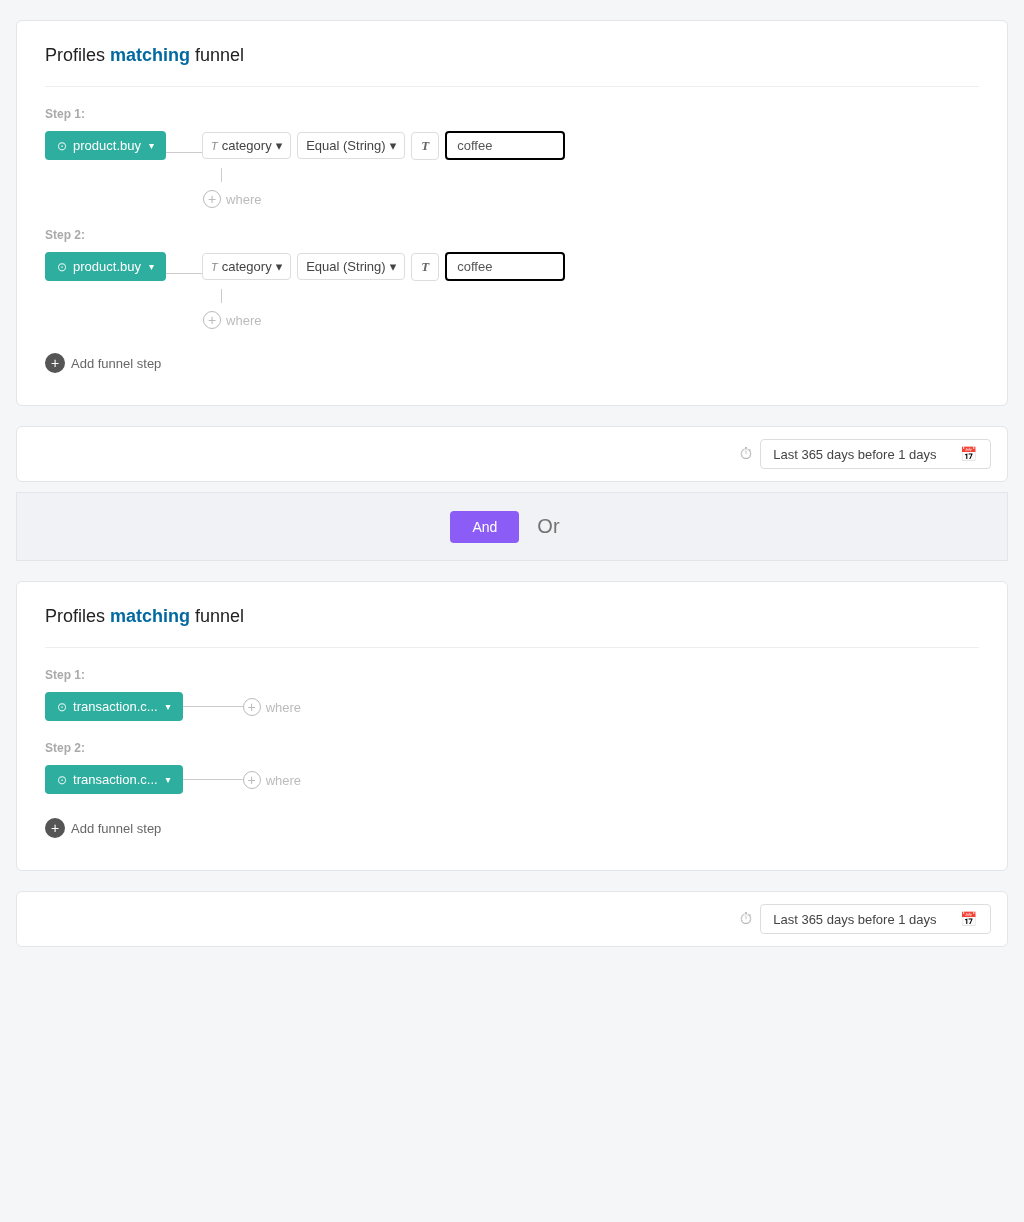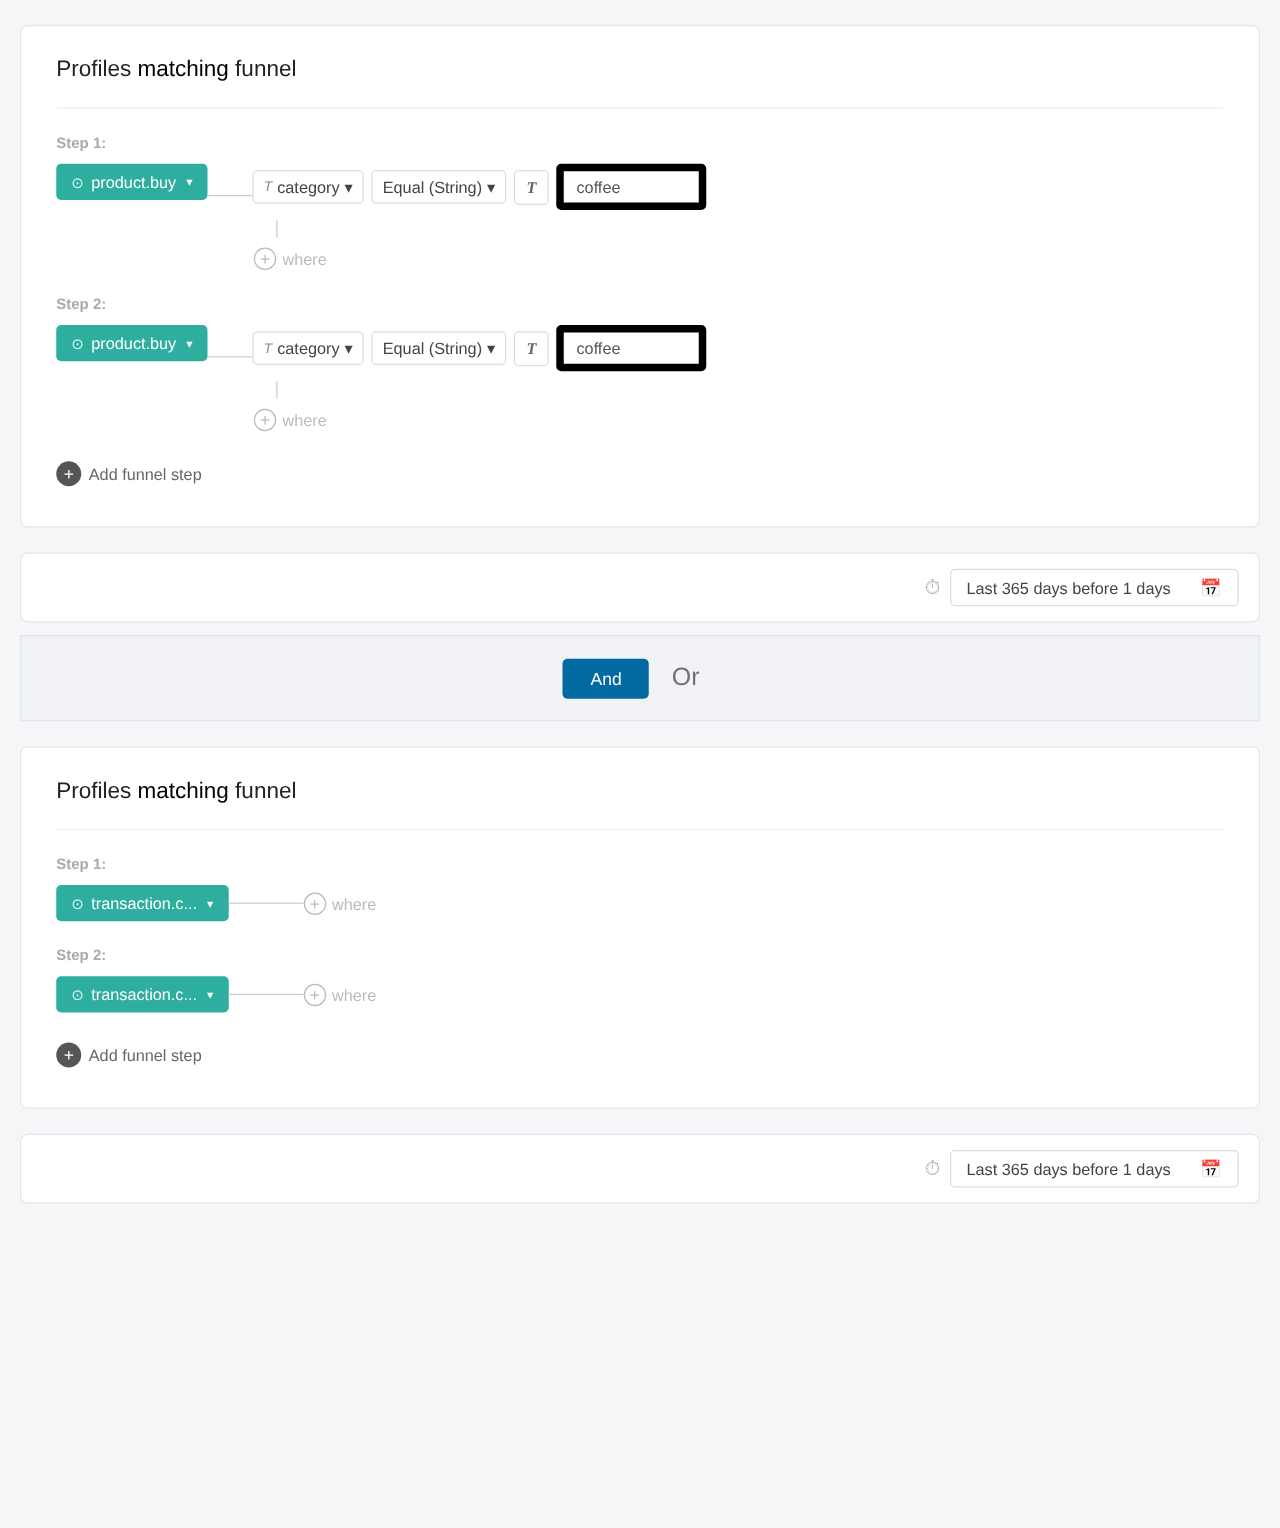--- a/index.html
+++ b/index.html
@@ -26,22 +26,22 @@
     }
 
     .section-title {
       font-size: 18px;
       font-weight: 500;
       color: #222;
       margin-bottom: 20px;
     }
 
     .section-title .matching {
-      color: #000000;
-      font-weight: 400;
+      color: #0369a1;
+      font-weight: 700;
     }
 
     
     .step-label {
       font-size: 12px;
       color: #aaa;
       margin-bottom: 10px;
       font-weight: bold;
     }
 
@@ -85,21 +85,21 @@
       font-size: 13px;
       background: #fff;
       cursor: pointer;
       display: flex;
       align-items: center;
       gap: 4px;
       color: #444;
     }
 
     .filter-input {
-      border: 6px solid #000000;
+      border: 2px solid #000000;
       border-radius: 4px;
       padding: 5px 10px;
       font-size: 13px;
       width: 120px;
       color: #555;
       outline: none;
     }
 
     .type-icon {
       width: 28px;
@@ -212,21 +212,21 @@
       border: 1px solid #e2e6ea;
       margin: 0 16px;
       padding: 14px 0;
       display: flex;
       align-items: center;
       justify-content: center;
       gap: 4px;
     }
 
     .and-btn {
-      background: #0369a1;
+      background: #8b5cf6;
       color: #fff;
       border: none;
       border-radius: 4px;
       padding: 8px 22px;
       font-size: 14px;
       cursor: pointer;
     }
 
     .or-btn {
       background: none;

